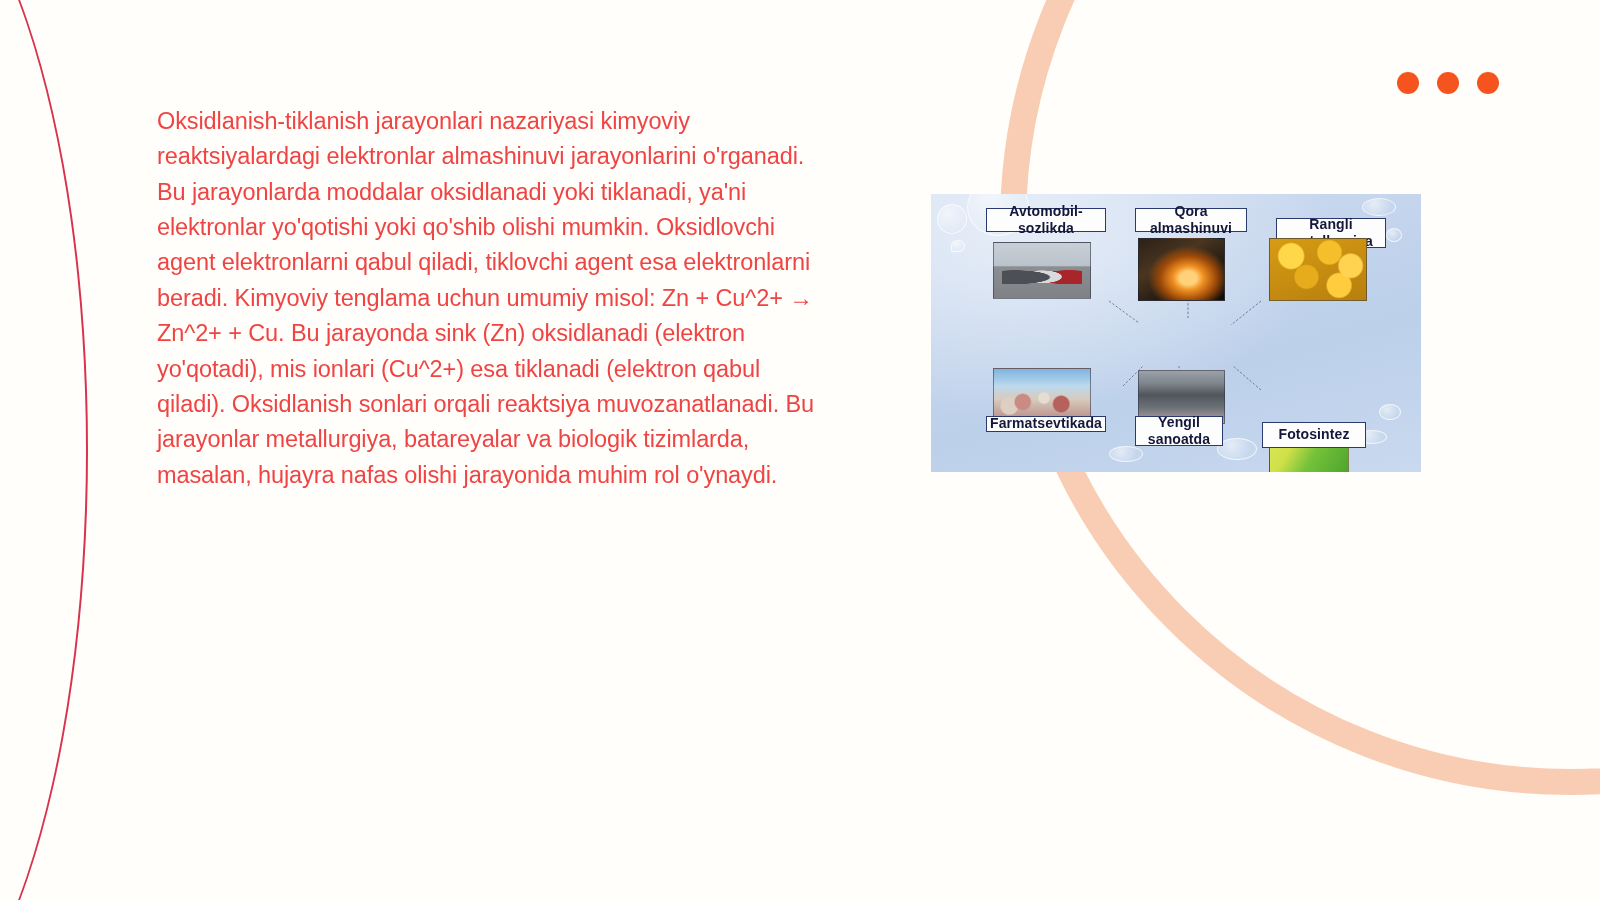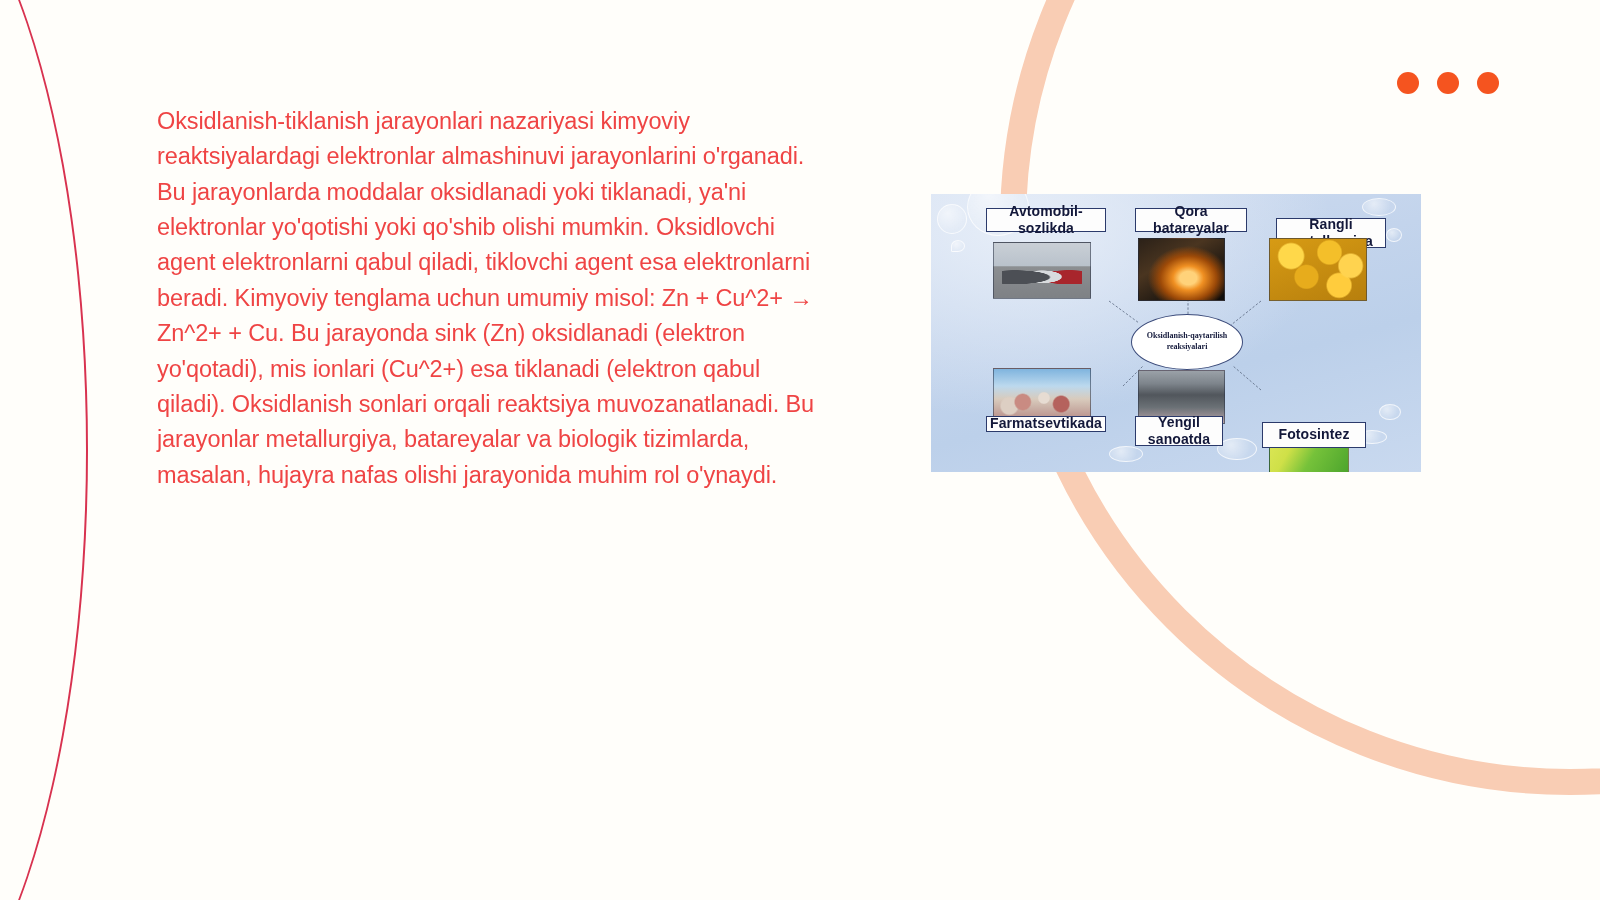--- a/index.html
+++ b/index.html
@@ -219,33 +219,30 @@
         <line x1="192" y1="192" x2="212" y2="172"></line>
         <line x1="250" y1="195" x2="248" y2="172"></line>
         <line x1="330" y1="196" x2="302" y2="172"></line>
       </g>
     </svg>
 
     <div class="d-box" style="left:55px;top:14px;width:120px;height:24px;">
       <span>Avtomobil-sozlikda</span>
     </div>
     <div class="d-box" style="left:204px;top:14px;width:112px;height:24px;">
-      <span>Qora batareyalar</span>
+      <span>Qora almashinuvi</span>
     </div>
     <div class="d-box" style="left:345px;top:24px;width:110px;height:30px;">
       <span>Rangli metallurgiya</span>
     </div>
 
     <div class="d-photo ph-cars" style="left:62px;top:48px;width:98px;height:57px;"></div>
     <div class="d-photo ph-furnace" style="left:207px;top:44px;width:87px;height:63px;"></div>
     <div class="d-photo ph-gold" style="left:338px;top:44px;width:98px;height:63px;"></div>
 
-    <div class="center-oval" style="left:200px;top:120px;width:112px;height:56px;">
-      <span>Oksidlanish-qaytarilish reaksiyalari</span>
-    </div>
 
     <div class="d-photo ph-pharma" style="left:62px;top:174px;width:98px;height:52px;"></div>
     <div class="d-photo ph-textile" style="left:207px;top:176px;width:87px;height:54px;"></div>
     <div class="d-photo ph-leaf" style="left:338px;top:176px;width:80px;height:52px;"></div>
 
     <div class="d-box" style="left:55px;top:222px;width:120px;height:16px;">
       <span>Farmatsevtikada</span>
     </div>
     <div class="d-box" style="left:204px;top:222px;width:88px;height:30px;">
       <span>Yengil sanoatda</span>

